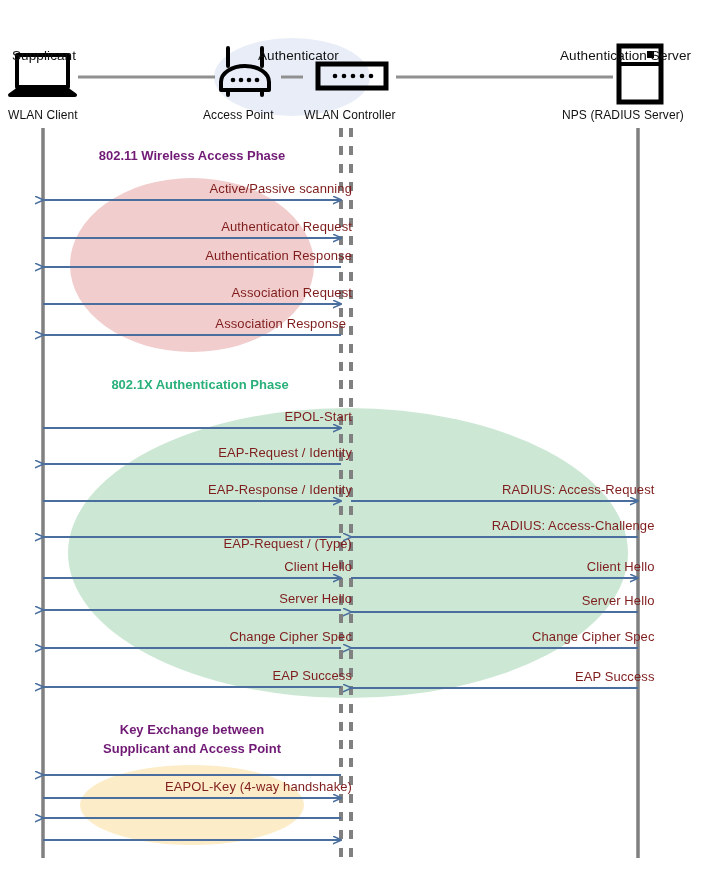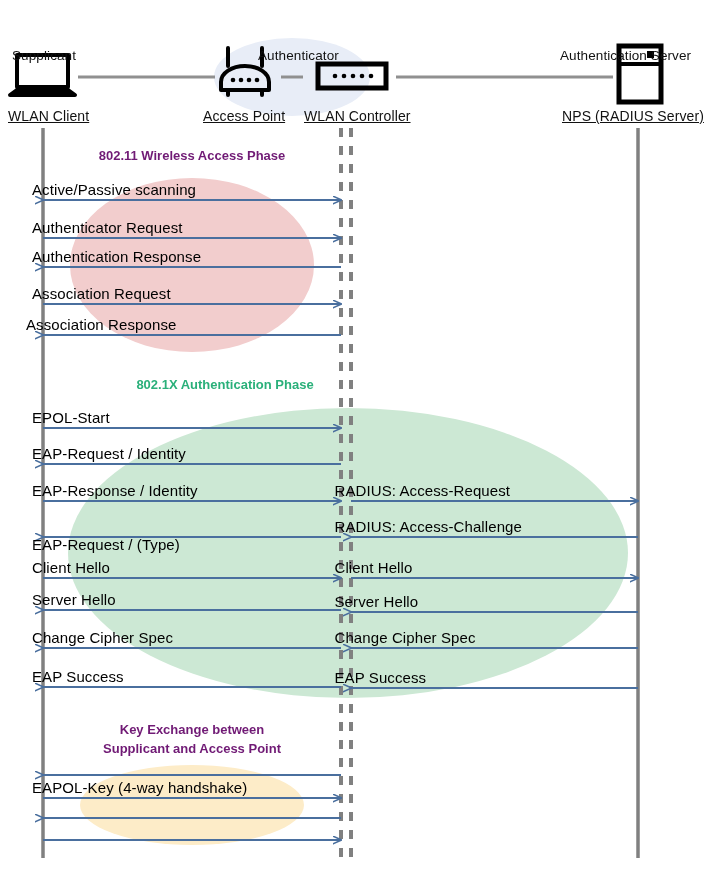--- a/index.html
+++ b/index.html
@@ -31,47 +31,46 @@
   .actor-title {
     position: absolute;
     font-size: 13.5px;
     color: #111111;
     white-space: nowrap;
     letter-spacing: 0.1px;
     margin-top: 28px;
   }
   .actor-sublabel {
     position: absolute;
-    font-size: 14px;
+    font-size: 12px;
     color: #111111;
     white-space: nowrap;
     letter-spacing: 0.1px;
-    text-decoration: underline;
   }
 
   
   .phase-label {
     position: absolute;
     font-size: 13px;
     font-weight: bold;
     white-space: nowrap;
     text-align: center;
     line-height: 19px;
   }
   .phase-label.red   { color: #701a75; }
   .phase-label.green { color: #2ab07a; }
   .phase-label.amber { color: #701a75; }
 
   
   .msg-label {
     position: absolute;
-    font-size: 15px;
-    color: #000000;
-    white-space: nowrap;
-    text-align: left;
+    font-size: 13px;
+    color: #7f1d1d;
+    white-space: nowrap;
+    text-align: right;
     letter-spacing: 0.1px;
   }
 </style>
 </head>
 <body>
 
 <div id="diagram">
 
   <svg id="svg-layer" viewBox="0 0 713 875">
     <defs>
@@ -178,21 +177,21 @@
   <div class="actor-title" style="left:258px; top:20px;">Authenticator</div>
   <div class="actor-title" style="left:560px; top:20px;">Authentication Server</div>
 
   <div class="actor-sublabel" style="left:8px; top:108px;">WLAN Client</div>
   <div class="actor-sublabel" style="left:203px; top:108px;">Access Point</div>
   <div class="actor-sublabel" style="left:304px; top:108px;">WLAN Controller</div>
   <div class="actor-sublabel" style="left:562px; top:108px;">NPS (RADIUS Server)</div>
 
   <div class="phase-label red" style="left:0; top:146px; width:384px;">802.11 Wireless Access Phase</div>
 
-  <div class="phase-label green" style="left:0; top:375px; width:400px;margin-left:25px;">802.1X Authentication Phase</div>
+  <div class="phase-label green" style="left:0; top:375px; width:400px;">802.1X Authentication Phase</div>
 
   <div class="phase-label amber" style="left:0; top:720px; width:384px;">
     <div>Key Exchange between</div>
     <div>Supplicant and Access Point</div>
   </div>
 
   <div id="labels-layer">
       <div class="msg-label" style="left: 32px; top: 181px; width: 320px;">Active/Passive scanning</div>
       <div class="msg-label" style="left: 32px; top: 219px; width: 320px;">Authenticator Request</div>
       <div class="msg-label" style="left: 32px; top: 248px; width: 320px;">Authentication Response</div>

